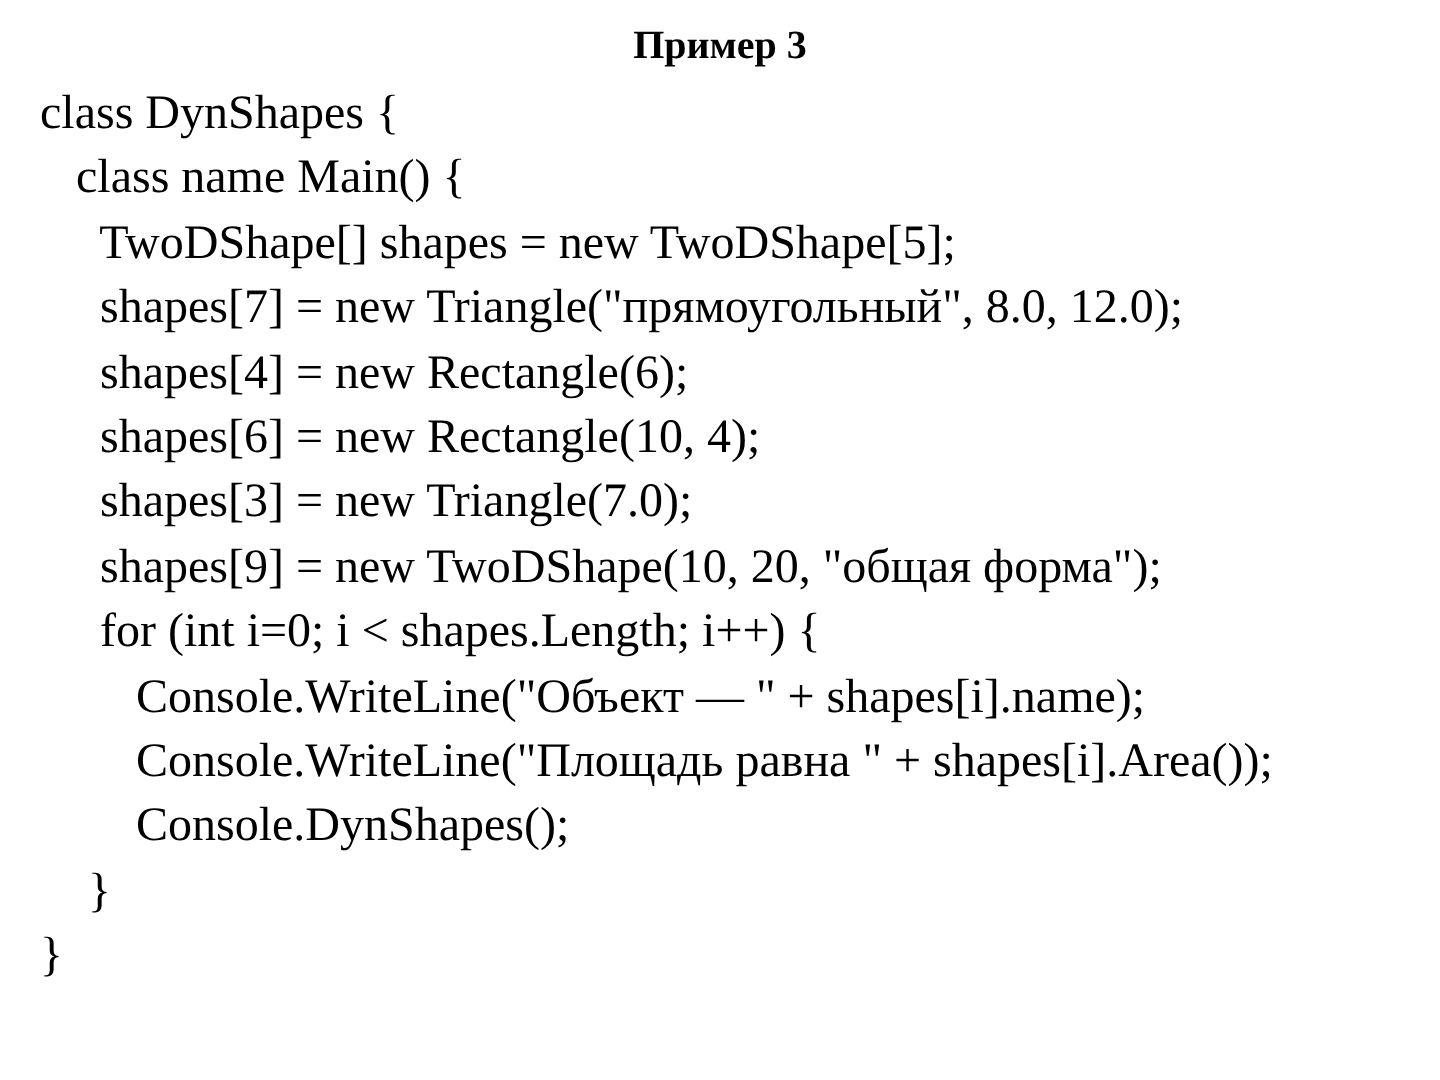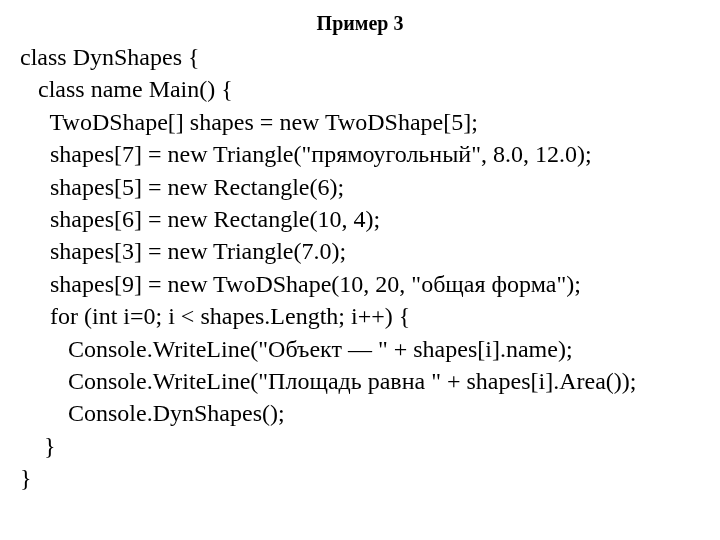--- a/index.html
+++ b/index.html
@@ -28,21 +28,21 @@
 </style>
 </head>
 <body>
 
 <div class="title">Пример 3</div>
 
 <div class="code"><span class="kw">class</span><span> DynShapes {</span>
 <span>   </span><span class="kw">class</span><span> name Main() {</span>
 <span>     TwoDShape[] shapes = </span><span class="kw">new</span><span> TwoDShape[5];</span>
 <span>     shapes[7] = </span><span class="kw">new</span><span> Triangle("прямоугольный", 8.0, 12.0);</span>
-<span>     shapes[5] = </span><span class="kw">new</span><span> Rectangle(6);</span>
+<span>     shapes[4] = </span><span class="kw">new</span><span> Rectangle(6);</span>
 <span>     shapes[6] = </span><span class="kw">new</span><span> Rectangle(10, 4);</span>
 <span>     shapes[3] = </span><span class="kw">new</span><span> Triangle(7.0);</span>
 <span>     shapes[9] = </span><span class="kw">new</span><span> TwoDShape(10, 20, "общая форма");</span>
 <span>     </span><span class="kw">for</span><span> (int i=0; i &lt; shapes.Length; i++) {</span>
 <span>        Console.WriteLine("Объект — " + shapes[i].name);</span>
 <span>        Console.WriteLine("Площадь равна " + shapes[i].Area());</span>
 <span>        Console.DynShapes();</span>
 <span>    }</span>
 <span>}</span></div>
 

